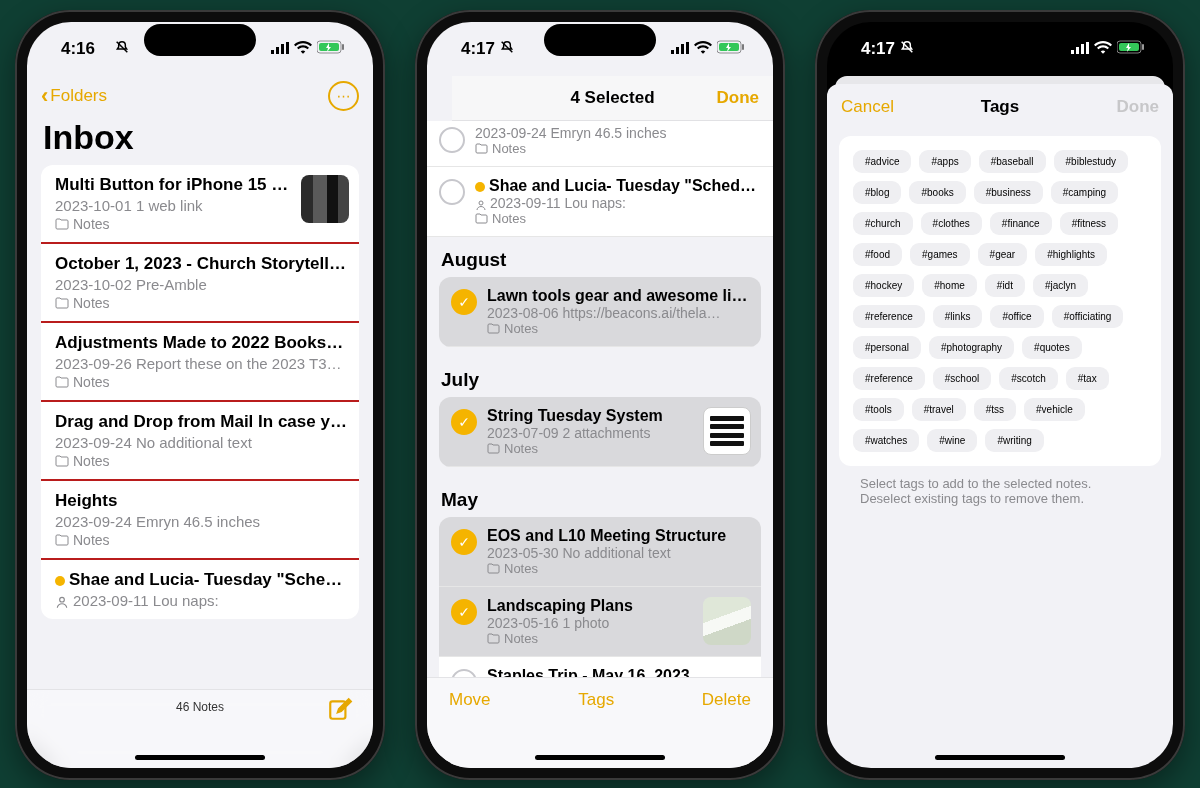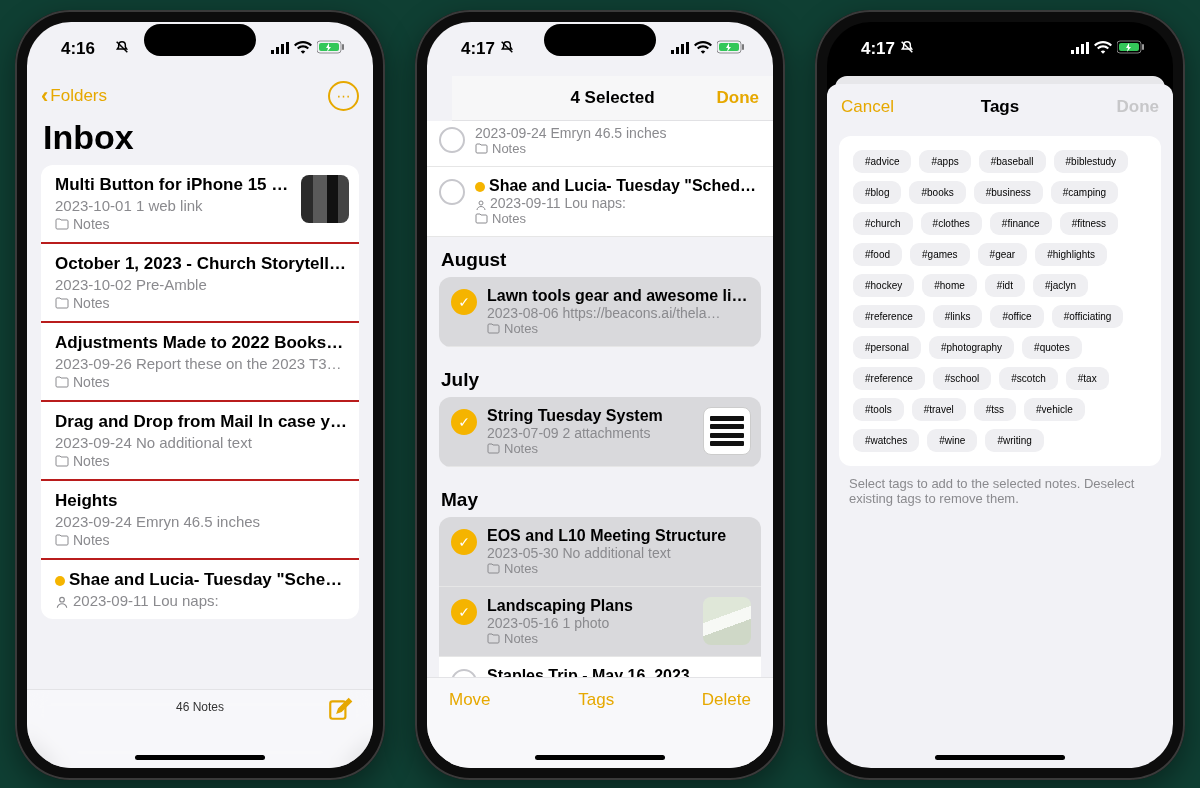--- a/index.html
+++ b/index.html
@@ -207,21 +207,21 @@
   .sheet-nav .done { position:absolute; right:14px; color:#c7c7c9; font-size:17px; font-weight:600;}
   .tag-card {
     margin: 6px 12px 0; background:#fff; border-radius:12px;
     padding: 14px; display:flex; flex-wrap:wrap; gap:8px;
   }
   .tag {
     background:#efeff2; color:#000000; border-radius:9px;
     padding: 6px 12px; font-size:10px; font-weight:500;
   }
   .help {
-    color:#8a8a8e; font-size:13px; padding: 10px 22px;
+    color:#8a8a8e; font-size:13px; padding: 10px 33px;
   }
   .behind {
     position:absolute; top:54px; left:8px; right:8px; height:12px;
     background:#e7e7ea; border-radius:12px 12px 0 0;
   }
 
 </style>
 </head>
 <body>
 

